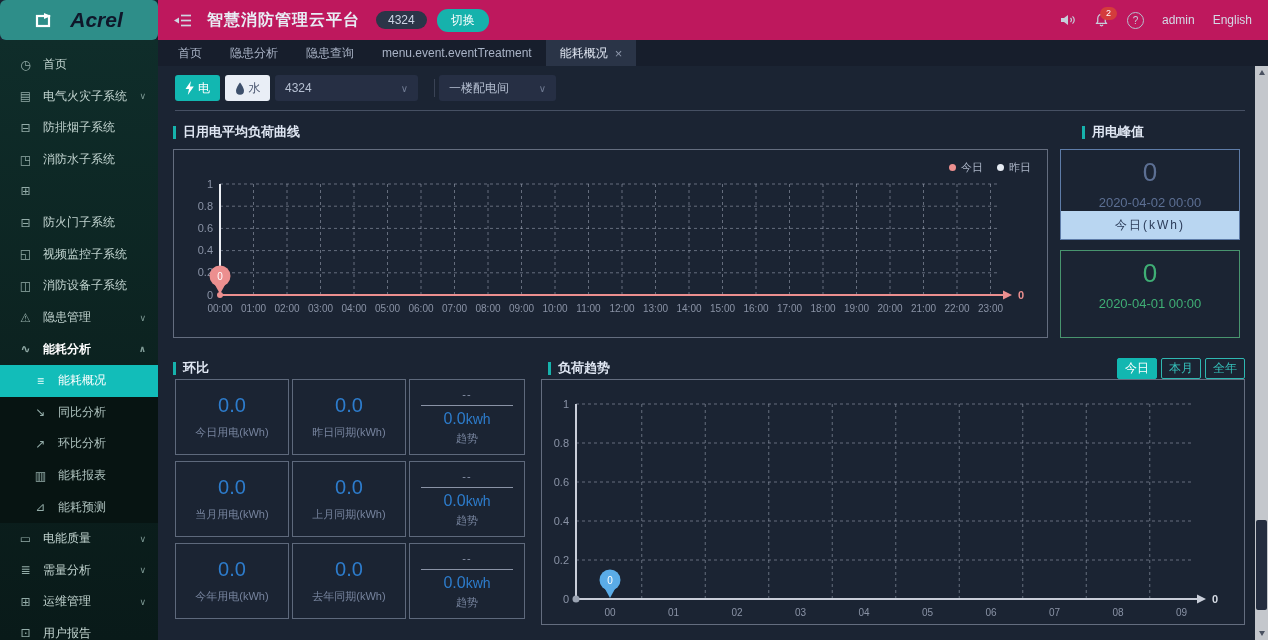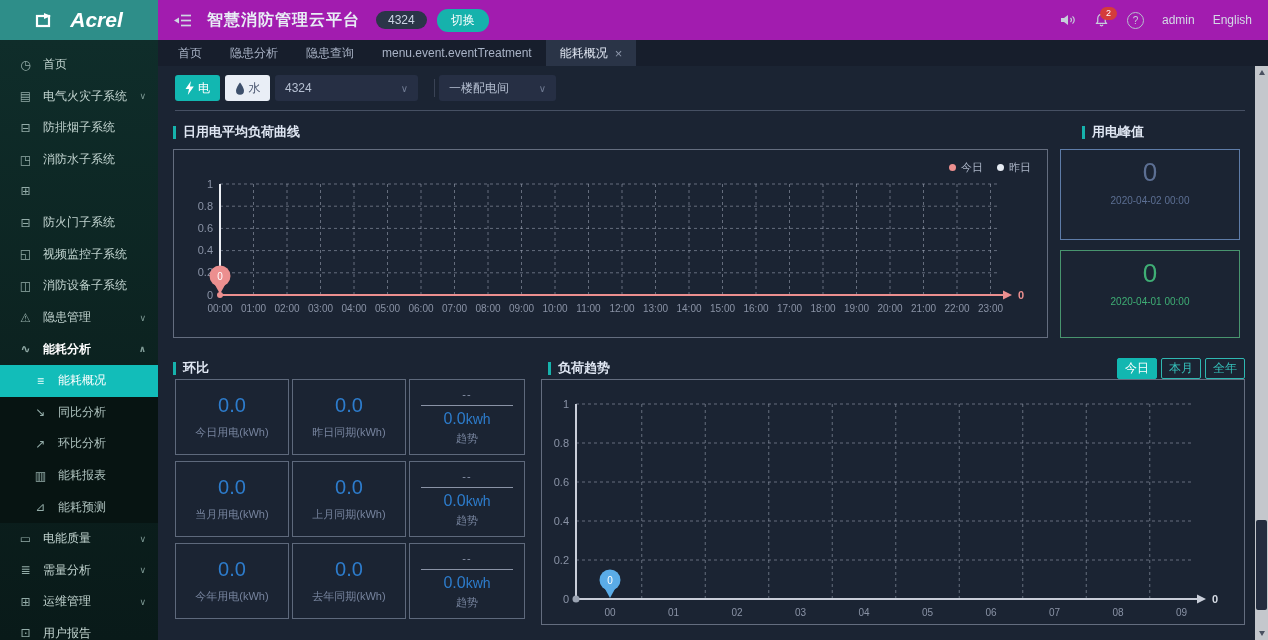--- a/index.html
+++ b/index.html
@@ -1,21 +1,21 @@
 <!DOCTYPE html>
 <html><head>
 <meta charset="utf-8">
 <style>
   html,body{margin:0;padding:0;background:#1b2433;}
   .app{position:relative;width:1268px;height:640px;overflow:hidden;background:#1b2433;
        font-family:"Liberation Sans","DejaVu Sans",sans-serif;-webkit-font-smoothing:antialiased;}
   
   .logo{position:absolute;left:0;top:0;width:158px;height:40px;background:#2e8e89;display:flex;
-        align-items:center;justify-content:center;gap:15px;color:#ffffff;font-size:21px;font-weight:bold;font-style:italic;}
-  .header{position:absolute;left:158px;top:0;width:1110px;height:40px;background:#a21caf;display:flex;
+        align-items:center;justify-content:center;gap:15px;color:#0f172a;font-size:21px;font-weight:bold;font-style:italic;border-radius:6px;}
+  .header{position:absolute;left:158px;top:0;width:1110px;height:40px;background:#be185d;display:flex;
           align-items:center;padding:0 16px;box-sizing:border-box;color:#e8edf5;}
   .h-title{font-size:16px;font-weight:bold;letter-spacing:1px;margin-left:16px;}
   .h-badge{background:#2b3548;border-radius:10px;padding:2px 12px;font-size:12px;color:#ccd4e4;margin-left:16px;}
   .h-switch{background:#16b2ac;border-radius:11px;padding:3px 14px;font-size:12px;color:#fff;margin-left:10px;cursor:pointer;}
   .h-right{margin-left:auto;display:flex;align-items:center;gap:18px;font-size:12px;color:#d4dae6;}
   .bell-wrap{position:relative;display:inline-flex;}
   .bell-badge{position:absolute;top:-6px;right:-8px;background:#d43c3c;border-radius:7px;min-width:13px;height:13px;
               font-size:9px;color:#fff;display:flex;align-items:center;justify-content:center;padding:0 2px;}
   .help-circle{width:15px;height:15px;border:1px solid #b7bfce;border-radius:50%;display:flex;align-items:center;
                justify-content:center;font-size:10px;color:#c6cdda;}
@@ -49,21 +49,21 @@
   .sel-station{width:143px;margin-left:5px;}
   .sel-room{width:117px;margin-left:4px;}
   .v-divider{width:1px;height:18px;background:#3a4355;margin-left:16px;}
   .filter-sep{position:absolute;left:17px;right:10px;top:44px;border-top:1px solid rgba(125,136,158,.45);}
   .sec-title{position:absolute;display:flex;align-items:center;gap:7px;font-size:13px;color:#dfe6f2;font-weight:bold;}
   .accent{width:3px;height:13px;background:#16b2ac;flex:none;}
   .panel{position:absolute;border:1px solid rgba(160,170,190,.55);box-sizing:border-box;}
   
   .peak-card{position:absolute;left:902px;width:180px;box-sizing:border-box;}
   .peak-card .peak-value{font-size:26px;text-align:center;margin-top:7px;}
-  .peak-card .peak-date{font-size:10px;text-align:center;margin-top:7px;}
+  .peak-card .peak-date{font-size:13px;text-align:center;margin-top:7px;}
   .peak-footer{position:absolute;bottom:0;left:0;right:0;height:28px;display:flex;align-items:center;
                justify-content:center;font-size:12px;letter-spacing:2px;}
   .peak-blue{border:1px solid #5e7ca8;color:#5c6f93;}
   .peak-blue .peak-footer{background:#b9d6f1;color:#2c3c59;}
   .peak-green{border:1px solid #48946e;color:#3fae75;}
   .peak-green .peak-footer{background:#abe5c6;color:#274d39;}
   
   .ring-grid{position:absolute;left:17px;top:313px;display:grid;grid-template-columns:114px 114px 116px;
              grid-auto-rows:76px;column-gap:3px;row-gap:6px;}
   .ring-box{border:1px solid rgba(150,162,184,.55);display:flex;flex-direction:column;align-items:center;
@@ -353,20 +353,21 @@
         </svg>
     </div>
 
     <div class="sec-title" style="left:924px;top:57px;">
       <span class="accent"></span>
       <span>用电峰值</span>
     </div>
     <div class="peak-card peak-blue" style="top:83px;height:91px;">
       <div class="peak-value">0</div>
       <div class="peak-date">2020-04-02 00:00</div>
+      <div class="peak-footer">今日(kWh)</div>
     </div>
     <div class="peak-card peak-green" style="top:184px;height:88px;">
       <div class="peak-value">0</div>
       <div class="peak-date">2020-04-01 00:00</div>
     </div>
 
     <div class="sec-title" style="left:15px;top:293px;">
       <span class="accent"></span>
       <span>环比</span>
     </div>

